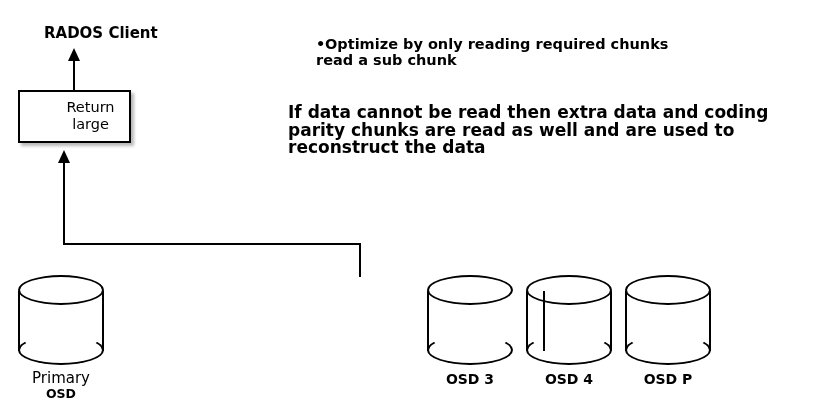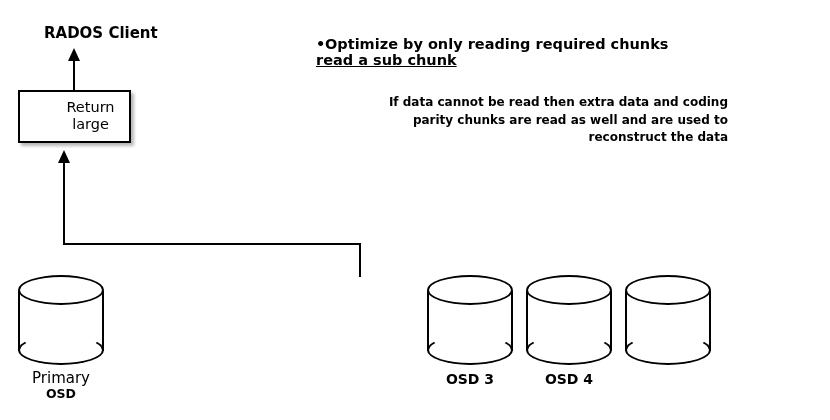--- a/index.html
+++ b/index.html
@@ -41,32 +41,30 @@
   .note-bullets .b-line {
     white-space: nowrap;
     margin-left: 14px;
   }
   .note-bullets .bullet {
     display: inline-block;
     width: 9px;
   }
   .note-bullets .cont {
     padding-left: 0px;
-    text-decoration: underline;
   }
 
   .note-para {
     position: absolute;
     left: 288px;
-    top: 94px;
+    top: 104px;
     width: 440px;
-    font-size: 12px;
+    font-size: 17px;
     font-weight: 700;
     line-height: 17.5px;
-    text-align: right;
   }
   .note-para div { white-space: nowrap; }
 
   
   .return-box {
     position: absolute;
     left: 18px;
     top: 90px;
     width: 113px;
     height: 53px;
@@ -203,37 +201,38 @@
     <div class="side-r"></div>
     <div class="ellipse e-bot"></div>
     <div class="ellipse e-rim"></div>
     <div class="label primary">
       <span>Primary</span>
       <span class="sub">OSD</span>
     </div>
   </div>
 
 
-  <div class="cyl" style="left:427px; top:275px;">
+  <div class="cyl" style="left:427px; top:275px;padding-left:32px;">
     <div class="side-l"></div>
     <div class="side-r"></div>
     <div class="ellipse e-bot"></div>
     <div class="ellipse e-rim"></div>
     <div class="label">OSD 3</div>
   </div>
 
   <div class="cyl" style="left:526px; top:275px;">
     <div class="side-l"></div>
     <div class="side-r"></div>
     <div class="ellipse e-bot"></div>
     <div class="ellipse e-rim"></div>
     <div class="label">OSD 4</div>
   </div>
 
   <div class="cyl" style="left:625px; top:275px;">
     <div class="side-l"></div>
     <div class="side-r"></div>
     <div class="ellipse e-bot"></div>
     <div class="ellipse e-rim"></div>
+    <div class="label">OSD P</div>
   </div>
 
 
 </div>
 
 </body></html>

